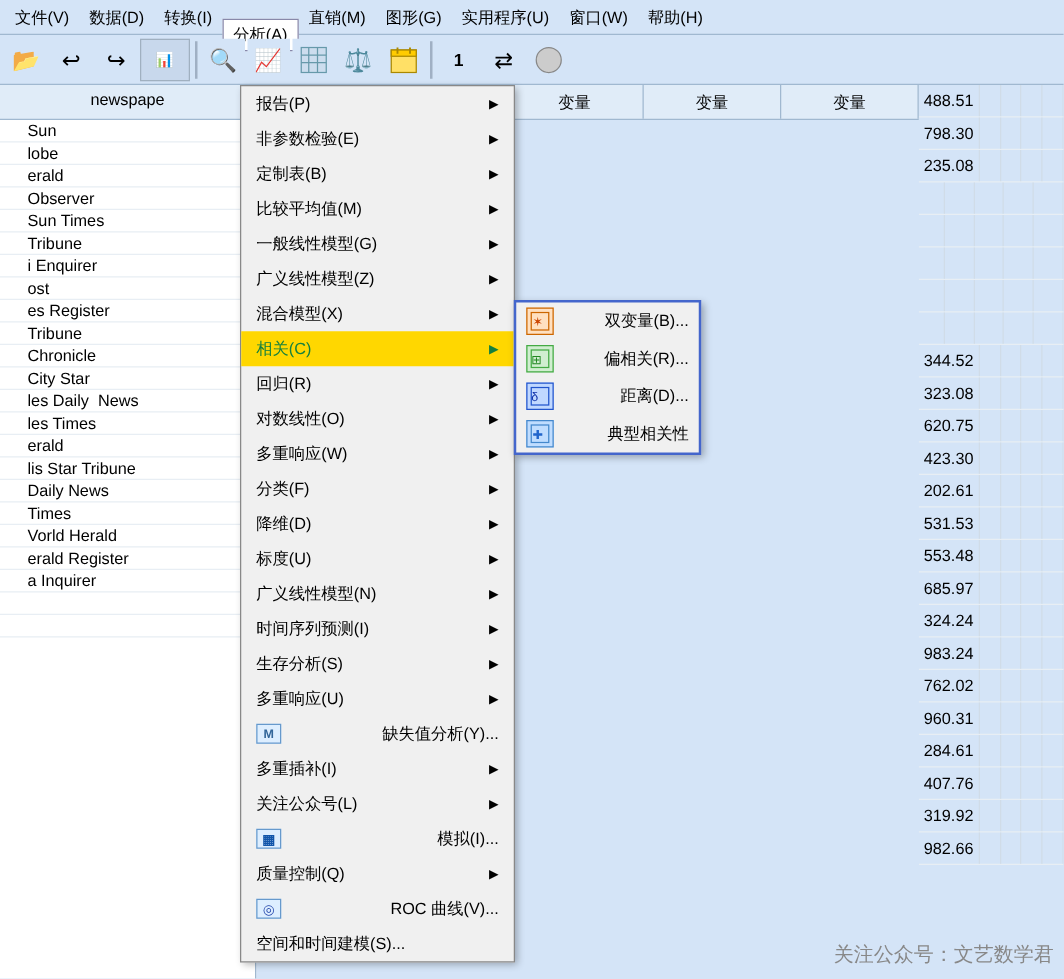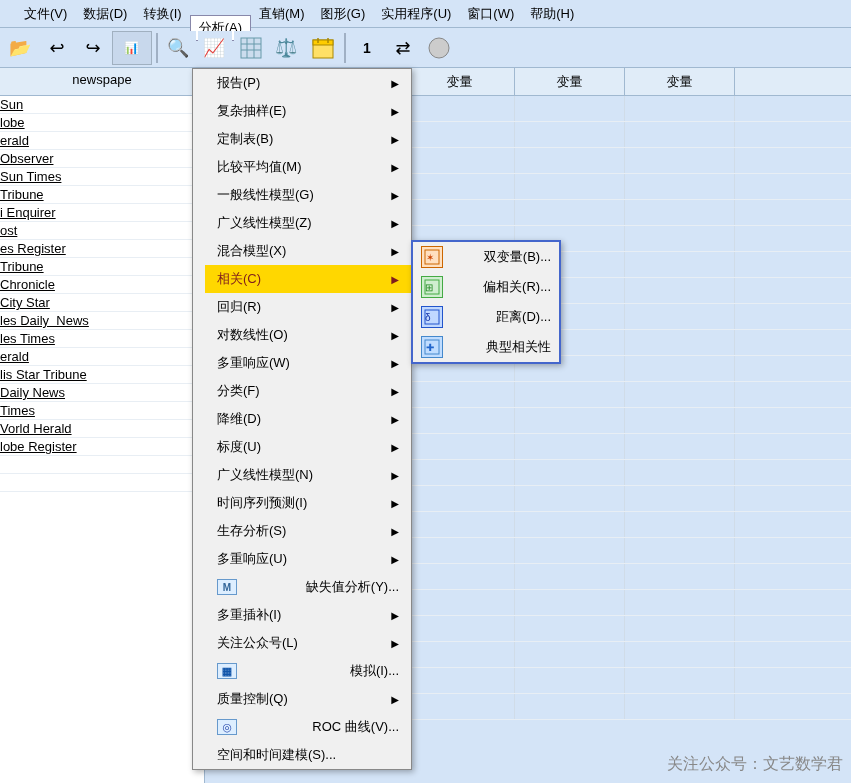--- a/index.html
+++ b/index.html
@@ -12,21 +12,21 @@
       overflow: hidden;
       position: relative;
     }
 
     
     .menubar {
       background: #d4e4f7;
       display: flex;
       align-items: center;
       height: 28px;
-      padding: 0 16px;
+      padding: 0 4px;
       border-bottom: 1px solid #a0b8d0;
     }
     .menubar-item {
       padding: 3px 8px;
       cursor: pointer;
       white-space: nowrap;
       font-size: 13px;
     }
     .menubar-item.active {
       background: #ffffff;
@@ -81,36 +81,35 @@
     .left-panel-header {
       background: #e0ecf8;
       border-bottom: 1px solid #a0b8d0;
       text-align: center;
       padding: 4px 2px;
       font-size: 13px;
       font-weight: normal;
       height: 28px;
     }
     .left-panel-row {
-      padding: 2px 0;
+      padding: 2px 22px;
       font-size: 13px;
       border-bottom: 1px solid #e8eef4;
       height: 18px;
       display: flex;
       align-items: center;
       white-space: nowrap;
       overflow: hidden;
-      text-decoration: underline;
     }
 
     
     .data-grid {
       flex: 1;
       display: flex;
-      flex-direction: column;
+      flex-direction: row;
       overflow: hidden;
     }
     .grid-header {
       display: flex;
       background: #e0ecf8;
       border-bottom: 1px solid #a0b8d0;
       height: 28px;
     }
     .grid-col-header {
       border-right: 1px solid #a0b8d0;
@@ -157,36 +156,35 @@
     .menu-primary {
       position: absolute;
       top: 0;
       left: 192px;
       background: #f0f0f0;
       border: 1px solid #888;
       box-shadow: 2px 2px 6px rgba(0,0,0,0.3);
       width: 220px;
       pointer-events: all;
       z-index: 10;
-      padding-left: 12px;
     }
     .menu-item {
       display: flex;
       align-items: center;
       justify-content: space-between;
       padding: 4px 12px 4px 12px;
       height: 28px;
       cursor: pointer;
       white-space: nowrap;
       font-size: 13px;
       color: #000;
     }
     .menu-item.highlighted {
       background: #ffd700;
-      color: #7f1d1d;
+      color: #15803d;
     }
     .menu-item .arrow {
       font-size: 10px;
       margin-left: 8px;
     }
     .menu-item .icon-box {
       width: 18px;
       height: 18px;
       margin-right: 4px;
       display: inline-flex;
@@ -339,21 +337,22 @@
     <div class="left-panel-row">Tribune</div>
     <div class="left-panel-row">Chronicle</div>
     <div class="left-panel-row">City Star</div>
     <div class="left-panel-row">les Daily&nbsp; News</div>
     <div class="left-panel-row">les Times</div>
     <div class="left-panel-row">erald</div>
     <div class="left-panel-row">lis Star Tribune</div>
     <div class="left-panel-row">Daily News</div>
     <div class="left-panel-row">Times</div>
     <div class="left-panel-row">Vorld Herald</div>
-    <div class="left-panel-row">lobe Register</div>
+    <div class="left-panel-row">erald Register</div>
+    <div class="left-panel-row">a Inquirer</div>
     <div class="left-panel-row"></div>
     <div class="left-panel-row"></div>
   </div>
 
   <div class="data-grid">
     <div class="grid-header">
       <div class="grid-col-header day-col">day</div>
       <div class="grid-col-header var-col">变量</div>
       <div class="grid-col-header var-col">变量</div>
       <div class="grid-col-header var-col">变量</div>
@@ -532,21 +531,21 @@
   </div>
 
   <div class="dropdown-overlay">
 
     <div class="menu-primary">
       <div class="menu-item">
         <span>报告(P)</span>
         <span class="arrow">▶</span>
       </div>
       <div class="menu-item">
-        <span>复杂抽样(E)</span>
+        <span>非参数检验(E)</span>
         <span class="arrow">▶</span>
       </div>
       <div class="menu-item">
         <span>定制表(B)</span>
         <span class="arrow">▶</span>
       </div>
       <div class="menu-item">
         <span>比较平均值(M)</span>
         <span class="arrow">▶</span>
       </div>

